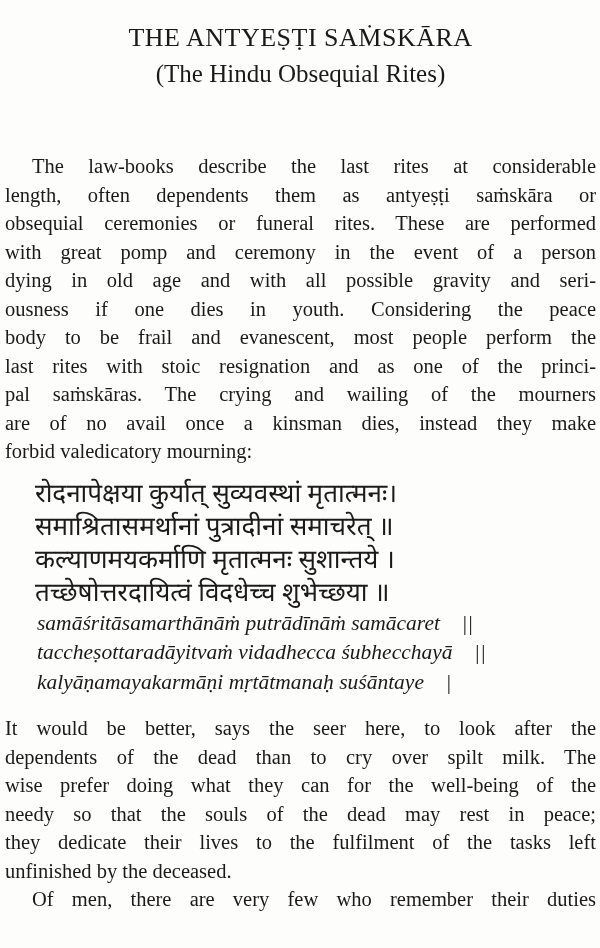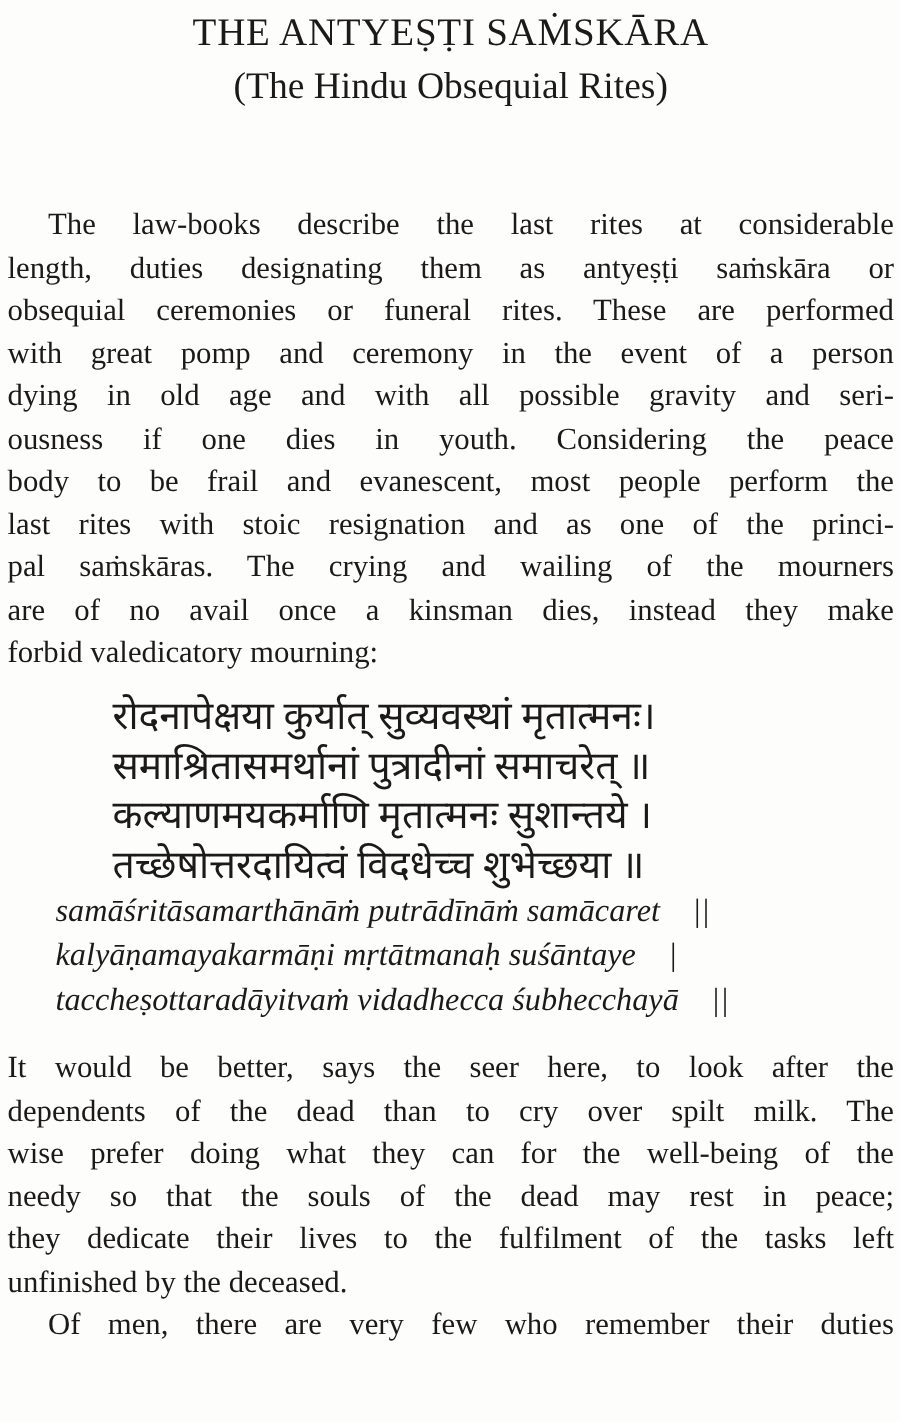--- a/index.html
+++ b/index.html
@@ -5,21 +5,21 @@
   html, body { margin: 0; padding: 0; }
   body {
     width: 600px; height: 948px;
     background: #fdfdfb;
     overflow: hidden;
     font-family: "Liberation Serif", "DejaVu Serif", serif;
   }
   .page {
     box-sizing: border-box;
     width: 600px; height: 777px;
-    padding: 5px 4px 0 5px;
+    padding: 21px 4px 0 5px;
     color: #1b1a18;
     border-radius: 12px;
   }
   .title {
     margin: 0 0 4px 0;
     font-size: 26px; line-height: 33px;
     font-weight: normal;
     letter-spacing: 0.5px;
     text-align: center;
   }
@@ -36,61 +36,61 @@
     text-align-last: justify;
   }
   .para .line:last-child { text-align-last: left; }
   .para.force-last .line:last-child { text-align-last: justify; }
   .para.indent-first .line:first-child { text-indent: 27px; }
   .verse-dev {
     margin-top: 11px;
     padding-left: 30px;
     font-size: 26px;
   }
-  .verse-dev .line { line-height: 33px; margin-left: 40px; }
+  .verse-dev .line { line-height: 33px; }
   .verse-translit {
     padding-left: 32px;
     margin-bottom: 17px;
     font-size: 21.5px;
     font-style: italic;
   }
   .verse-translit .line { line-height: 29.5px; }
 </style>
 </head>
 <body>
 
 <div class="page">
   <h1 class="title">THE ANTYEṢṬI SAṀSKĀRA</h1>
   <h2 class="subtitle">(The Hindu Obsequial Rites)</h2>
 
   <div class="para indent-first">
       <div class="line" style="">The law-books describe the last rites at considerable</div>
-      <div class="line" style="">length, duties designating them as antyeṣṭi saṁskāra or</div>
+      <div class="line" style="">length, often dependents them as antyeṣṭi saṁskāra or</div>
       <div class="line" style="">obsequial ceremonies or funeral rites. These are performed</div>
       <div class="line" style="">with great pomp and ceremony in the event of a person</div>
       <div class="line" style="">dying in old age and with all possible gravity and seri-</div>
       <div class="line" style="">ousness if one dies in youth. Considering the peace</div>
       <div class="line" style="">body to be frail and evanescent, most people perform the</div>
       <div class="line" style="">last rites with stoic resignation and as one of the princi-</div>
       <div class="line" style="">pal saṁskāras. The crying and wailing of the mourners</div>
       <div class="line" style="">are of no avail once a kinsman dies, instead they make</div>
       <div class="line" style="">forbid valedicatory mourning:</div>
     </div>
 
   <div class="verse-dev">
       <div class="line">रोदनापेक्षया कुर्यात् सुव्यवस्थां मृतात्मनः।</div>
       <div class="line">समाश्रितासमर्थानां पुत्रादीनां समाचरेत् ॥</div>
       <div class="line">कल्याणमयकर्माणि मृतात्मनः सुशान्तये ।</div>
       <div class="line">तच्छेषोत्तरदायित्वं विदधेच्च शुभेच्छया ॥</div>
     </div>
 
   <div class="verse-translit">
       <div class="line">samāśritāsamarthānāṁ putrādīnāṁ samācaret ||</div>
+      <div class="line">taccheṣottaradāyitvaṁ vidadhecca śubhecchayā ||</div>
       <div class="line">kalyāṇamayakarmāṇi mṛtātmanaḥ suśāntaye |</div>
-      <div class="line">taccheṣottaradāyitvaṁ vidadhecca śubhecchayā ||</div>
     </div>
 
   <div class="para">
       <div class="line" style="">It would be better, says the seer here, to look after the</div>
       <div class="line" style="">dependents of the dead than to cry over spilt milk. The</div>
       <div class="line" style="">wise prefer doing what they can for the well-being of the</div>
       <div class="line" style="">needy so that the souls of the dead may rest in peace;</div>
       <div class="line" style="">they dedicate their lives to the fulfilment of the tasks left</div>
       <div class="line" style="">unfinished by the deceased.</div>
     </div>

